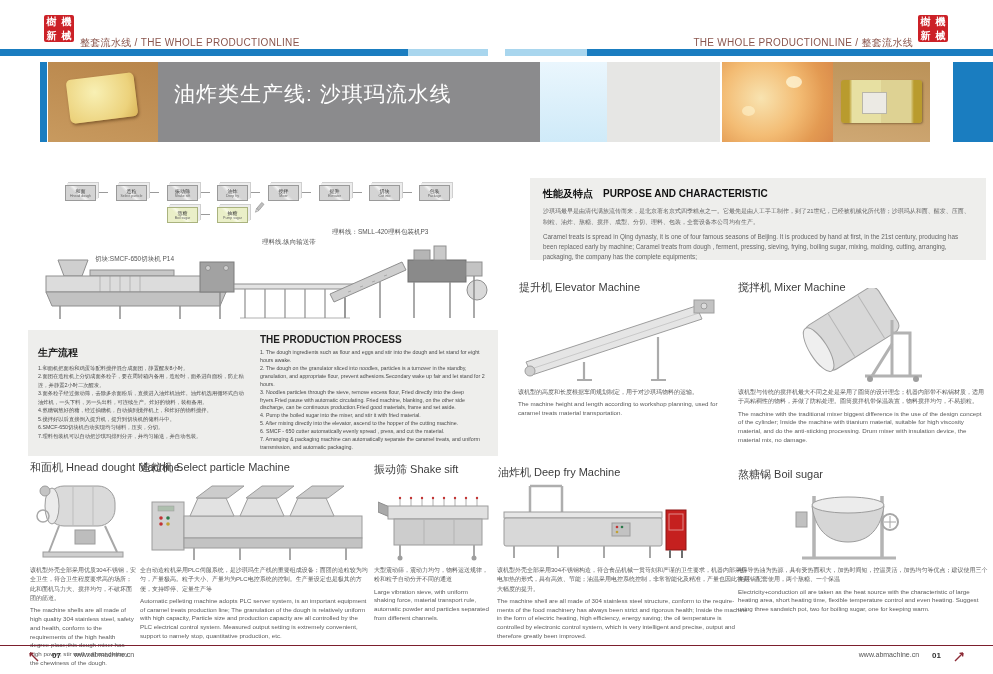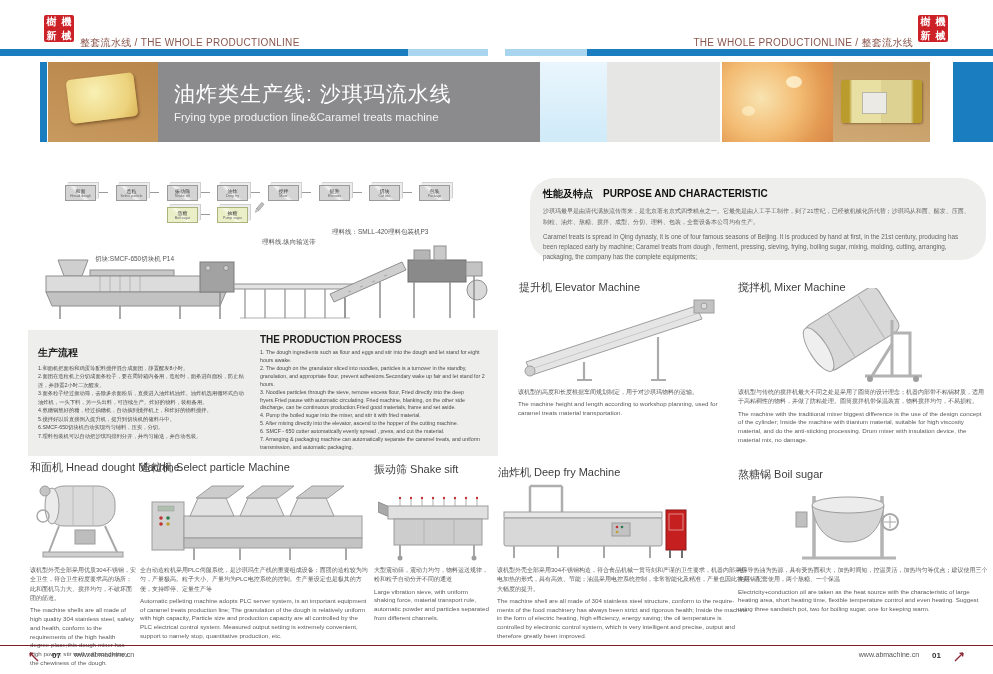--- a/index.html
+++ b/index.html
@@ -83,21 +83,20 @@
 
   <div class="abs" style="left:40px;top:62px;width:7px;height:80px;background:#1a7dc0;"></div>
 
   <div class="abs photo" style="left:48px;top:62px;width:110px;height:80px;background:linear-gradient(15deg,#c89a5f,#b8854a);">
     <div class="abs" style="left:18%;top:18%;width:62%;height:55%;border-radius:5px;transform:rotate(-7deg);
          background:radial-gradient(circle at 40% 35%,#f8f0b4,#ecd27c 70%,#d9b458);box-shadow:1px 2px 3px rgba(80,50,15,.55);"></div>
   </div>
 
   <div class="abs title-box" style="left:158px;top:62px;width:382px;height:80px;">
     <div class="title-cn">油炸类生产线: 沙琪玛流水线</div>
-    <div class="title-en">Frying type production line&amp;Caramel treats machine</div>
   </div>
 
   <div class="abs" style="left:540px;top:62px;width:67px;height:80px;background:linear-gradient(180deg,#eaf6fd,#cfeaf8);"></div>
   <div class="abs" style="left:607px;top:62px;width:113px;height:80px;background:#e6e6e4;"></div>
 
   <div class="abs photo" style="left:722px;top:62px;width:111px;height:80px;
        background:radial-gradient(circle at 35% 45%,#f8e3b0 0%,#f3bc74 45%,#e39a52 75%,#d8884a 100%);">
     <div class="abs" style="left:58%;top:18%;width:16px;height:12px;border-radius:50%;background:rgba(255,248,220,.75);"></div>
     <div class="abs" style="left:18%;top:55%;width:13px;height:10px;border-radius:50%;background:rgba(255,244,205,.6);"></div>
   </div>
@@ -217,21 +216,21 @@
       <div class="proc-item-en">1. The dough ingredients such as flour and eggs and stir into the dough and let stand for eight hours awake.</div>
       <div class="proc-item-en">2. The dough on the granulator sliced into noodles, particles is a turnover in the standby, granulation, and appropriate flour, prevent adhesions.Secondary wake up fair and let stand for 2 hours.</div>
       <div class="proc-item-en">3. Noodles particles through the sieve, remove excess flour, Fried directly into the deep fryers.Fried pause with automatic circulating. Fried machine, blanking, on the other side discharge, can be continuous production.Fried good materials, frame and set aside.</div>
       <div class="proc-item-en">4. Pump the boiled sugar into the mixer, and stir it with fried material.</div>
       <div class="proc-item-en">5. After mixing directly into the elevator, ascend to the hopper of the cutting machine.</div>
       <div class="proc-item-en">6. SMCF - 650 cutter automatically evenly spread , press, and cut the material.</div>
       <div class="proc-item-en">7. Arranging &amp; packaging machine can automatically separate the caramel treats, and uniform transmission, and automatic packaging.</div>
     </div>
   </div>
 
-  <div class="abs gray-block" style="left:530px;top:178px;width:456px;height:82px;padding:9px 13px;border-radius:25px;">
+  <div class="abs gray-block" style="left:530px;top:178px;width:456px;height:82px;padding:9px 13px;">
     <div style="display:flex;gap:10px;align-items:baseline;">
       <span class="purpose-title">性能及特点</span>
       <span class="purpose-title">PURPOSE AND CHARACTERISTIC</span>
     </div>
     <div class="purpose-body">沙琪玛最早是由清代满族流传而来，是北京著名京式四季糕点之一。它最先是由人工手工制作，到了21世纪，已经被机械化所代替；沙琪玛从和面、醒发、压面、制粒、油炸、熬糖、搅拌、成型、分切、理料、包装，全套设备本公司均有生产。</div>
     <div class="purpose-body en">Caramel treats is spread in Qing dynasty, it is one of four famous seasons of Beijing. It is produced by hand at first, in the 21st century, producing has been replaced early by machine; Caramel treats from dough , ferment, pressing, sieving, frying, boiling sugar, mixing, molding, cutting, arranging, packaging, the company has the complete equipments;</div>
   </div>
 
   <div class="abs machine-title" style="left:519px;top:280px;">提升机 Elevator Machine</div>
   <svg class="abs" style="left:518px;top:292px;" width="210" height="92" viewBox="0 0 210 92">

